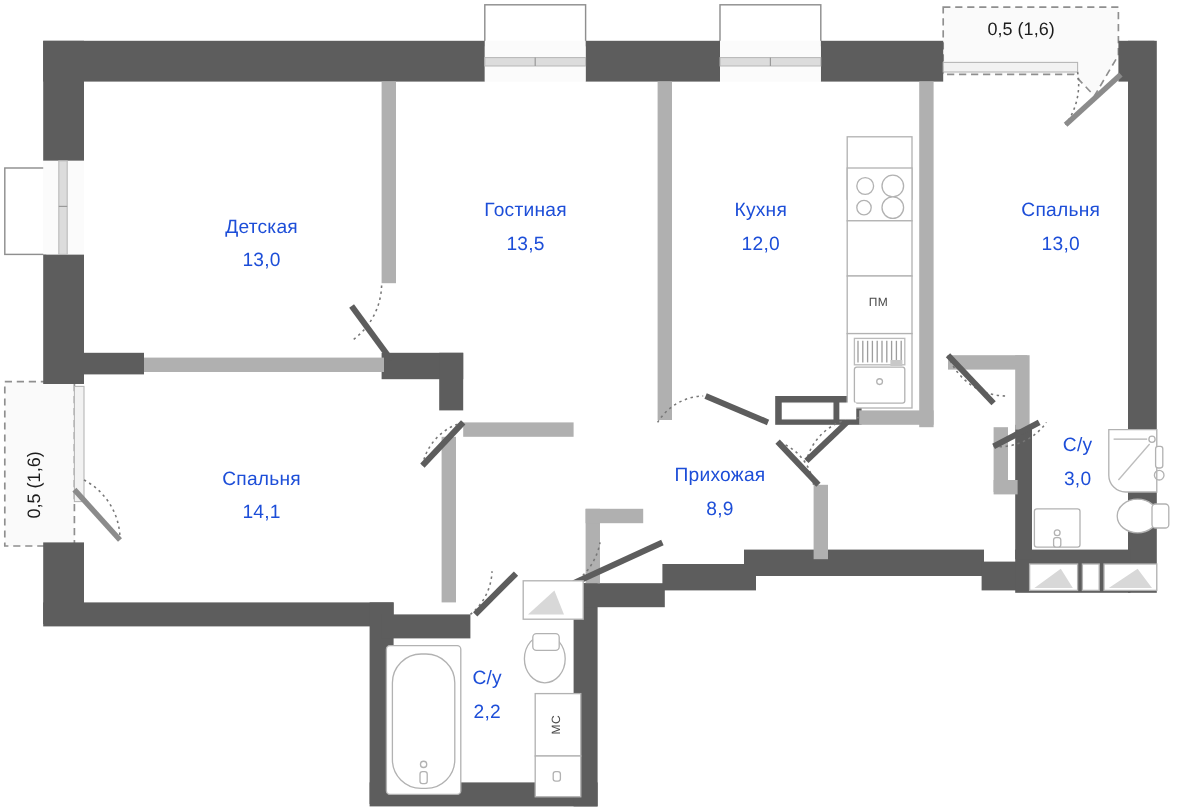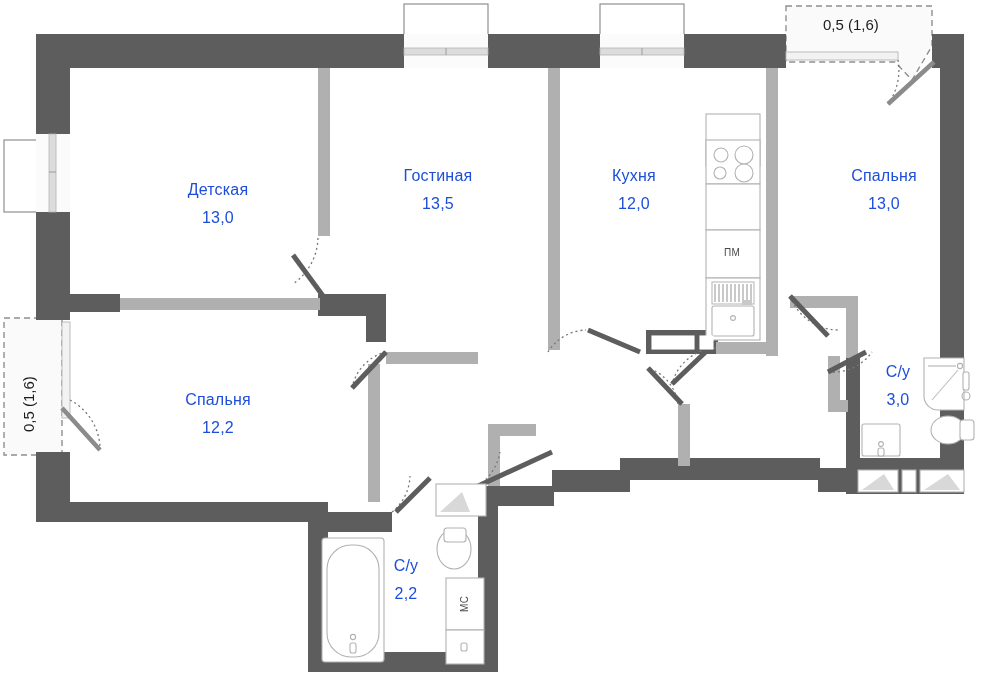--- a/index.html
+++ b/index.html
@@ -314,23 +314,27 @@
     <span class="rarea">12,0</span>
   </div>
 
   <div class="room-label" style="left:826px; top:168px; width:116px;">
     <span class="rname">Спальня</span>
     <span class="rarea">13,0</span>
   </div>
 
   <div class="room-label" style="left:158px; top:392px; width:120px;">
     <span class="rname">Спальня</span>
-    <span class="rarea">12,2</span>
-  </div>
-
+    <span class="rarea">14,1</span>
+  </div>
+
+  <div class="room-label" style="left:538px; top:389px; width:124px;">
+    <span class="rname">Прихожая</span>
+    <span class="rarea">8,9</span>
+  </div>
 
 
   <div class="room-label" style="left:858px; top:364px; width:80px;">
     <span class="rname">С/у</span>
     <span class="rarea">3,0</span>
   </div>
 
   <div class="room-label" style="left:366px; top:558px; width:80px;">
     <span class="rname">С/у</span>
     <span class="rarea">2,2</span>

